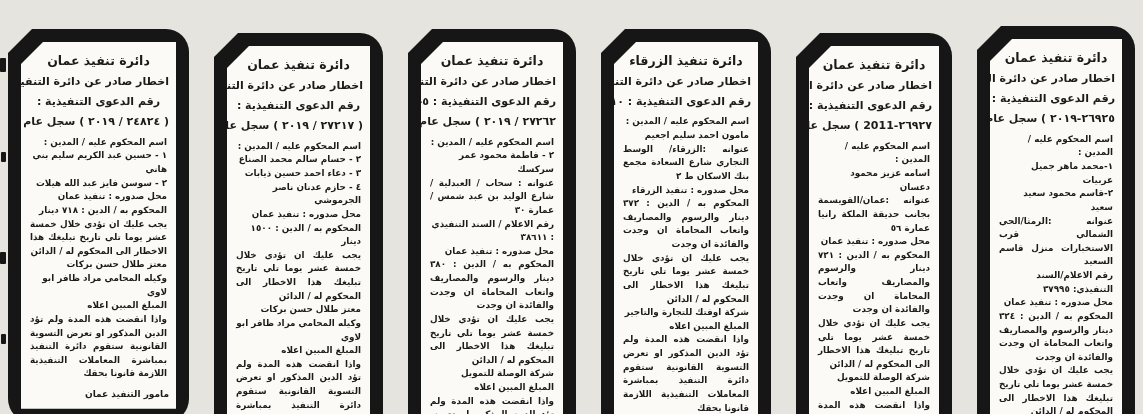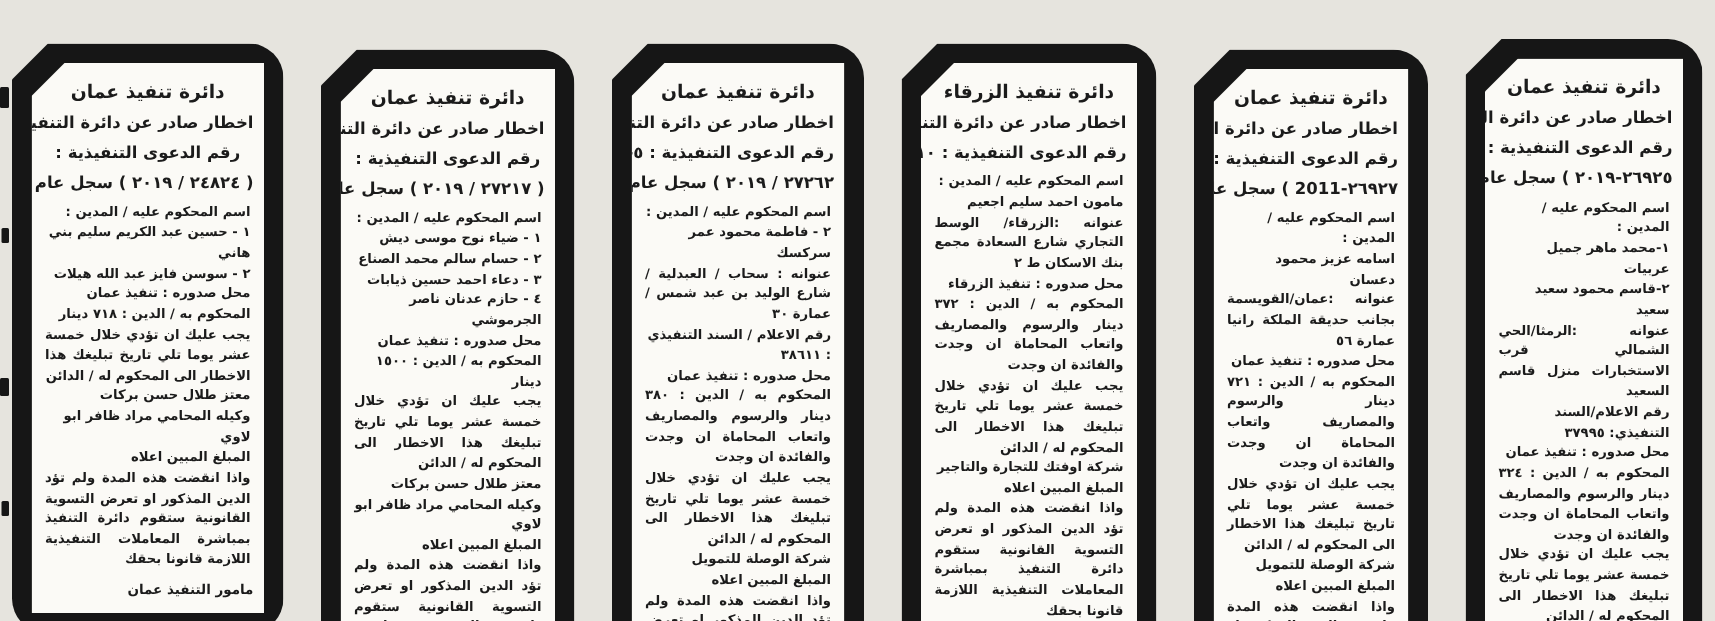--- a/index.html
+++ b/index.html
@@ -138,21 +138,20 @@
       </div>
     </article>
     <article class="notice">
       <div class="inner">
         <h2 class="court">دائرة تنفيذ عمان</h2>
         <p class="hline">اخطار صادر عن دائرة التنفيذ / بالنشر</p>
         <p class="hline">رقم الدعوى التنفيذية :</p>
         <p class="hline">( ٢٧٢١٧ / ٢٠١٩ ) سجل عام -</p>
         <div class="nbody">
           <p class="bline">اسم المحكوم عليه / المدين :</p>
-          <p class="bline">١ - ضياء نوح موسى ديش</p>
           <p class="bline">٢ - حسام سالم محمد الصناع</p>
           <p class="bline">٣ - دعاء احمد حسين ذيابات</p>
           <p class="bline">٤ - حازم عدنان ناصر الجرموشي</p>
           <p class="bline">محل صدوره : تنفيذ عمان</p>
           <p class="bline">المحكوم به / الدين : ١٥٠٠ دينار</p>
           <p class="bline bpara">يجب عليك ان تؤدي خلال خمسة عشر يوما تلي تاريخ تبليغك هذا الاخطار الى المحكوم له / الدائن</p>
           <p class="bline">معتز طلال حسن بركات</p>
           <p class="bline">وكيله المحامي مراد ظافر ابو لاوي</p>
           <p class="bline">المبلغ المبين اعلاه</p>
           <p class="bline bpara">واذا انقضت هذه المدة ولم تؤد الدين المذكور او تعرض التسوية القانونية ستقوم دائرة التنفيذ بمباشرة المعاملات التنفيذية اللازمة قانونا بحقك</p>

